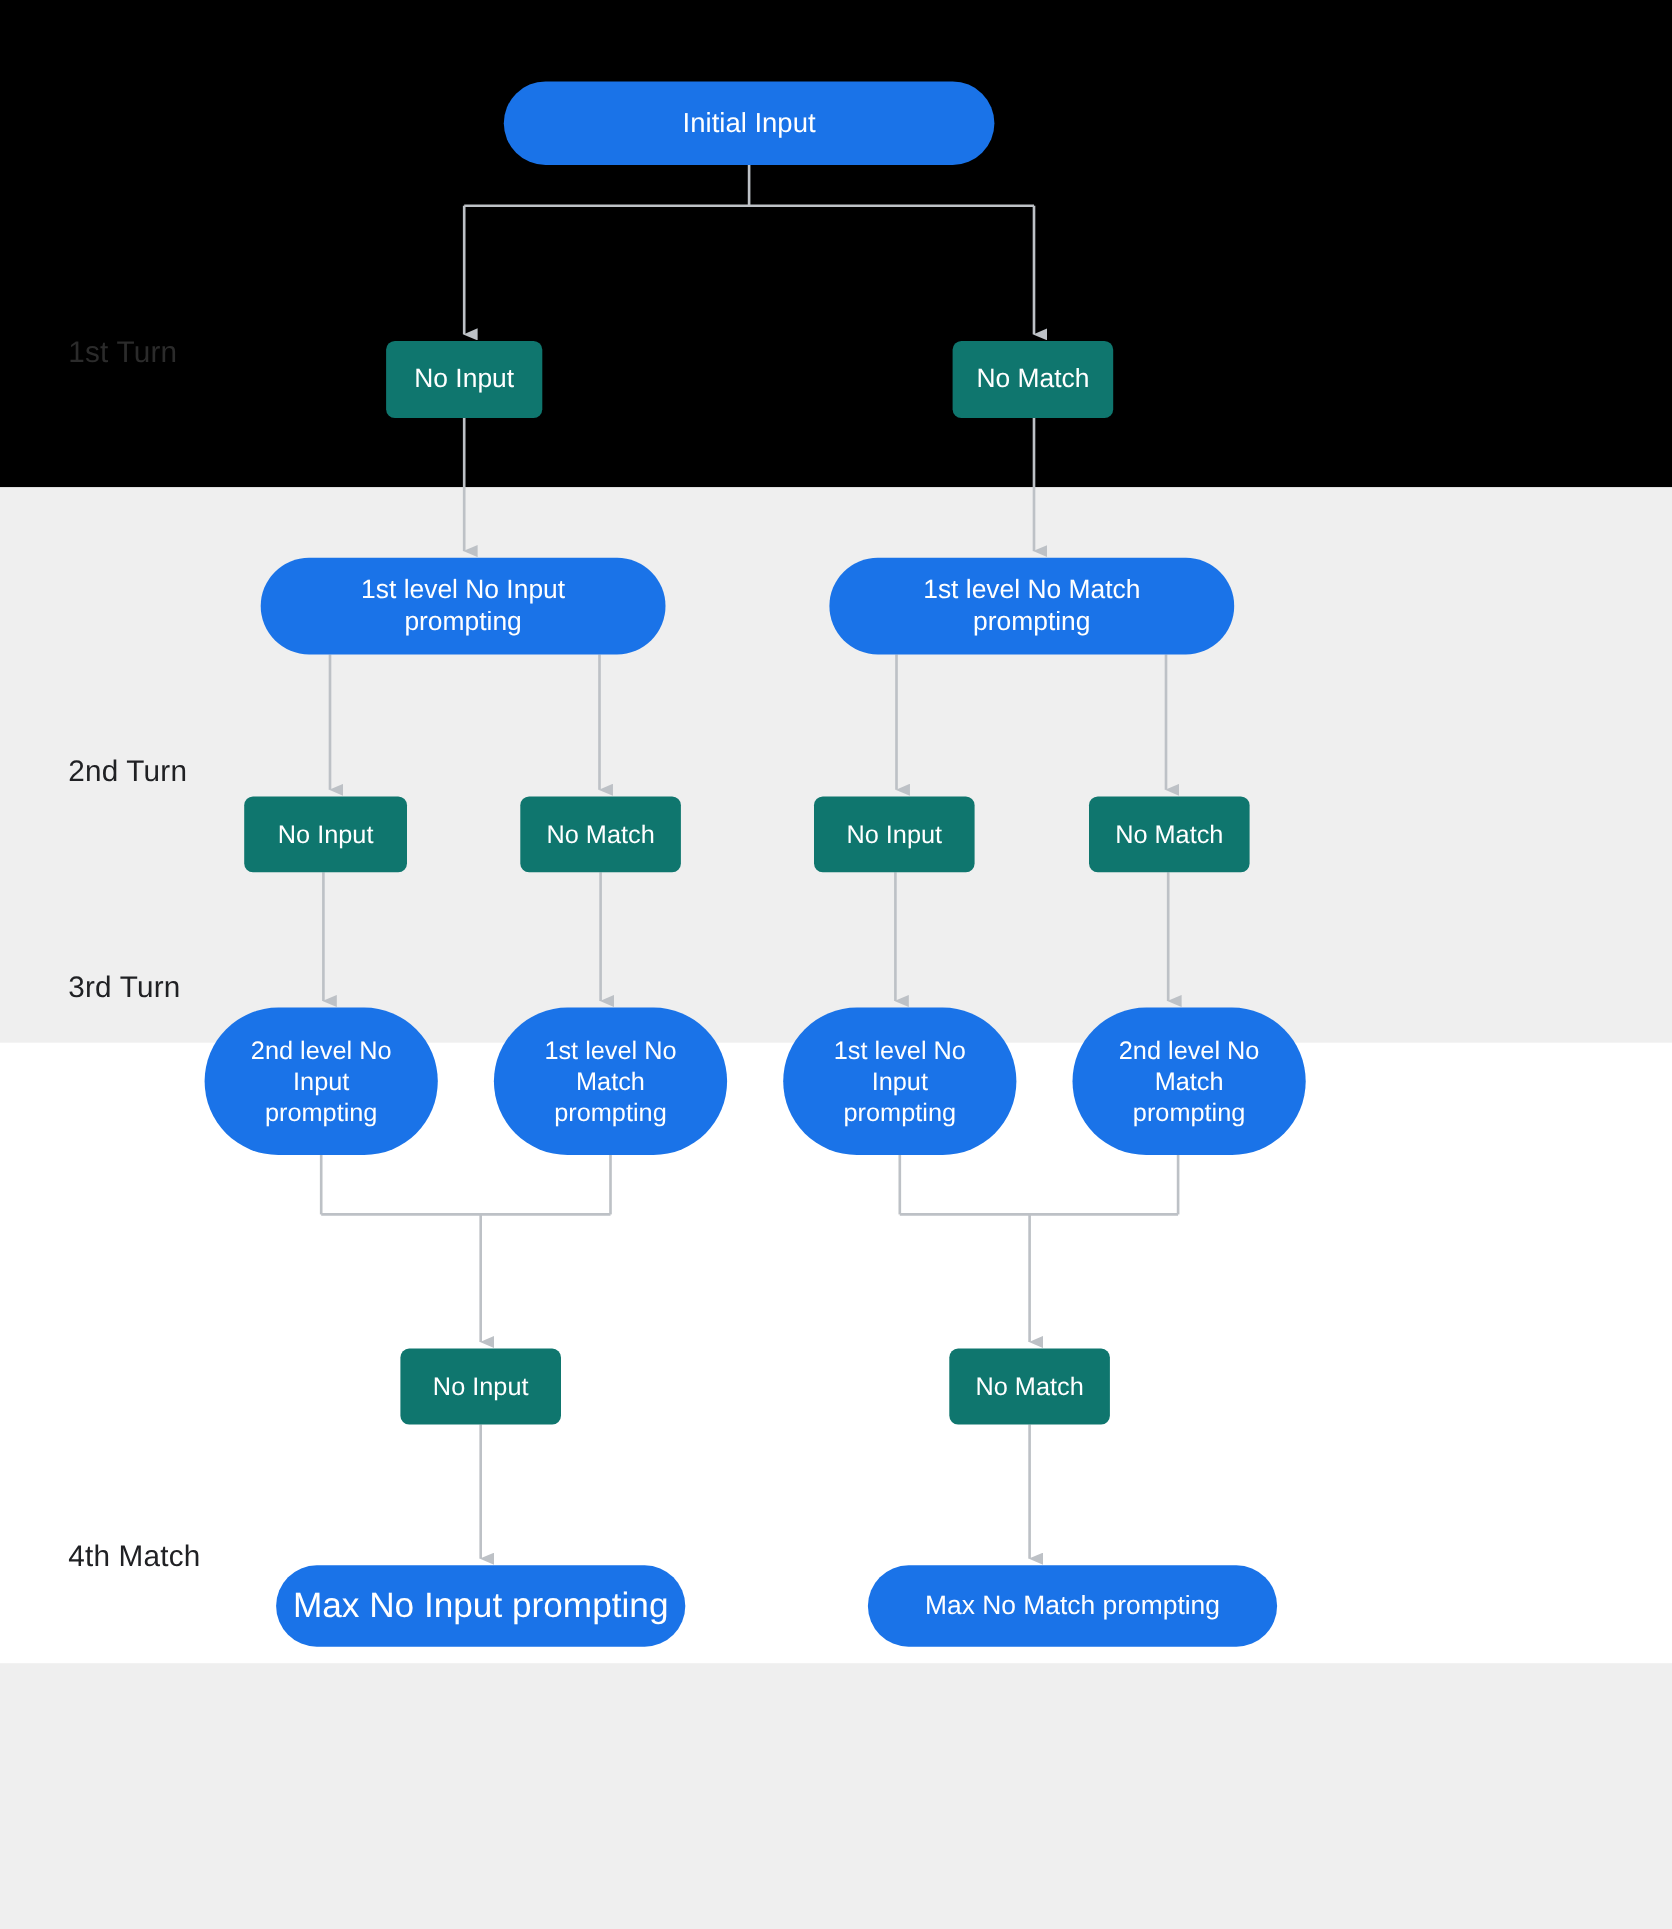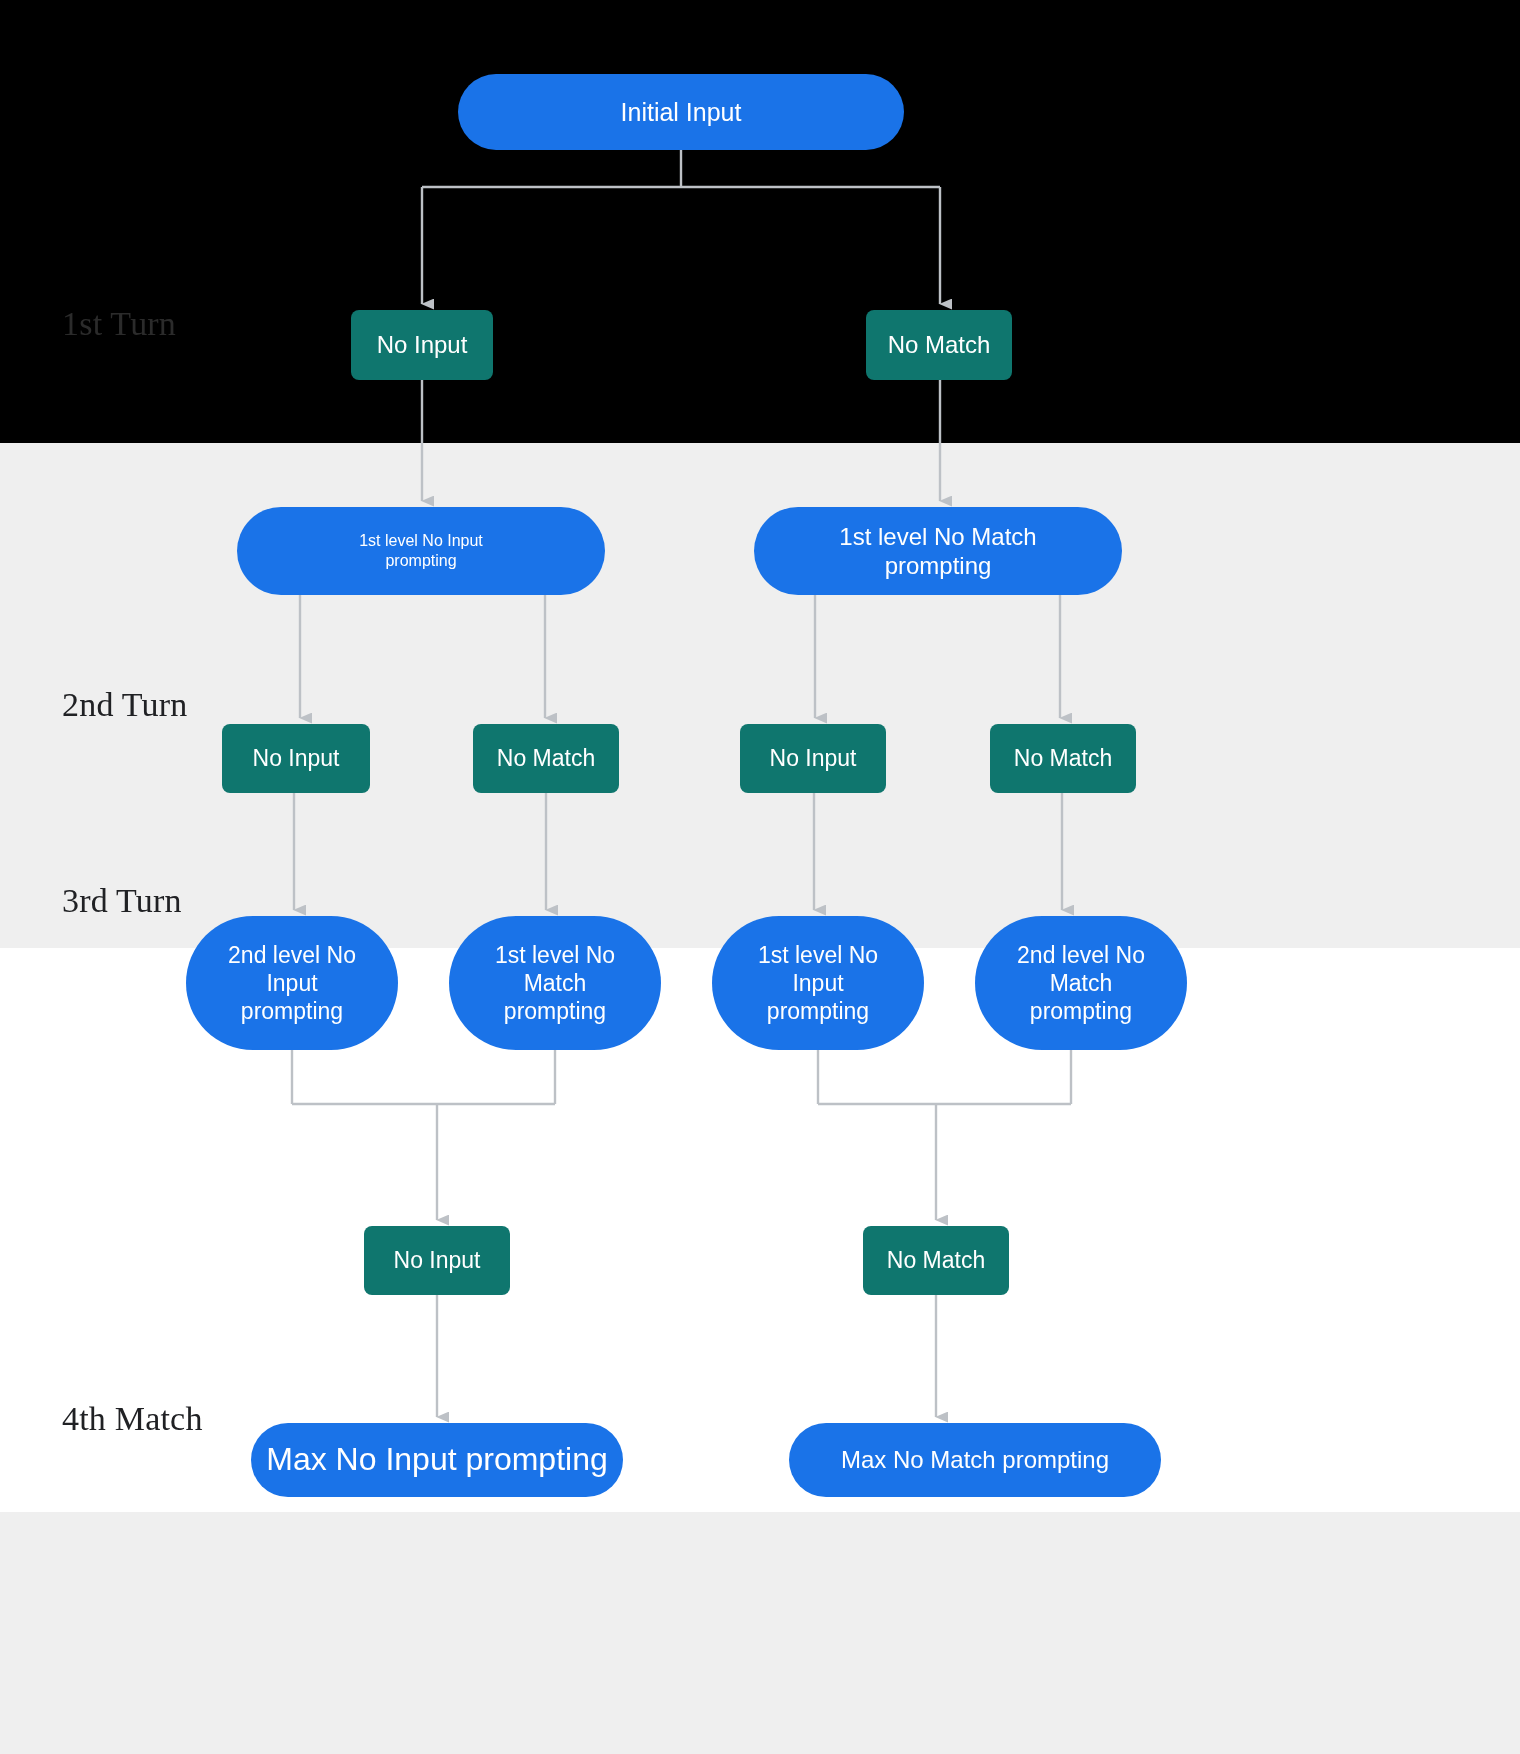--- a/index.html
+++ b/index.html
@@ -29,25 +29,24 @@
     left: 0;
     top: 0;
     width: 1520px;
     height: 1754px;
     pointer-events: none;
   }
 
   
   .turn-label {
     position: absolute;
-    font-size: 34px;
+    font-size: 27px;
     letter-spacing: 0.2px;
     color: #202124;
     white-space: nowrap;
-    font-family: Liberation Serif, serif;
   }
   .turn-label.on-dark { color: #2b2b2b; }
 
   
   .node {
     position: absolute;
     display: flex;
     align-items: center;
     justify-content: center;
     text-align: center;
@@ -120,21 +119,21 @@
   <div id="nodes">
       <div class="node node-blue" style="left: 458px; top: 74px; width: 446px; height: 76px; font-size: 25px; border-radius: 38px;">
         <span>Initial Input</span>
       </div>
       <div class="node node-green" style="left: 351px; top: 310px; width: 142px; height: 70px; font-size: 24px;">
         <span>No Input</span>
       </div>
       <div class="node node-green" style="left: 866px; top: 310px; width: 146px; height: 70px; font-size: 24px;">
         <span>No Match</span>
       </div>
-      <div class="node node-blue" style="left: 237px; top: 507px; width: 368px; height: 88px; font-size: 16px; border-radius: 44px;">
+      <div class="node node-blue" style="left: 237px; top: 507px; width: 368px; height: 88px; font-size: 24px; border-radius: 44px;">
         <span>1st level No Input<br>prompting</span>
       </div>
       <div class="node node-blue" style="left: 754px; top: 507px; width: 368px; height: 88px; font-size: 24px; border-radius: 44px;">
         <span>1st level No Match<br>prompting</span>
       </div>
       <div class="node node-green" style="left: 222px; top: 724px; width: 148px; height: 69px; font-size: 23px;">
         <span>No Input</span>
       </div>
       <div class="node node-green" style="left: 473px; top: 724px; width: 146px; height: 69px; font-size: 23px;">
         <span>No Match</span>

